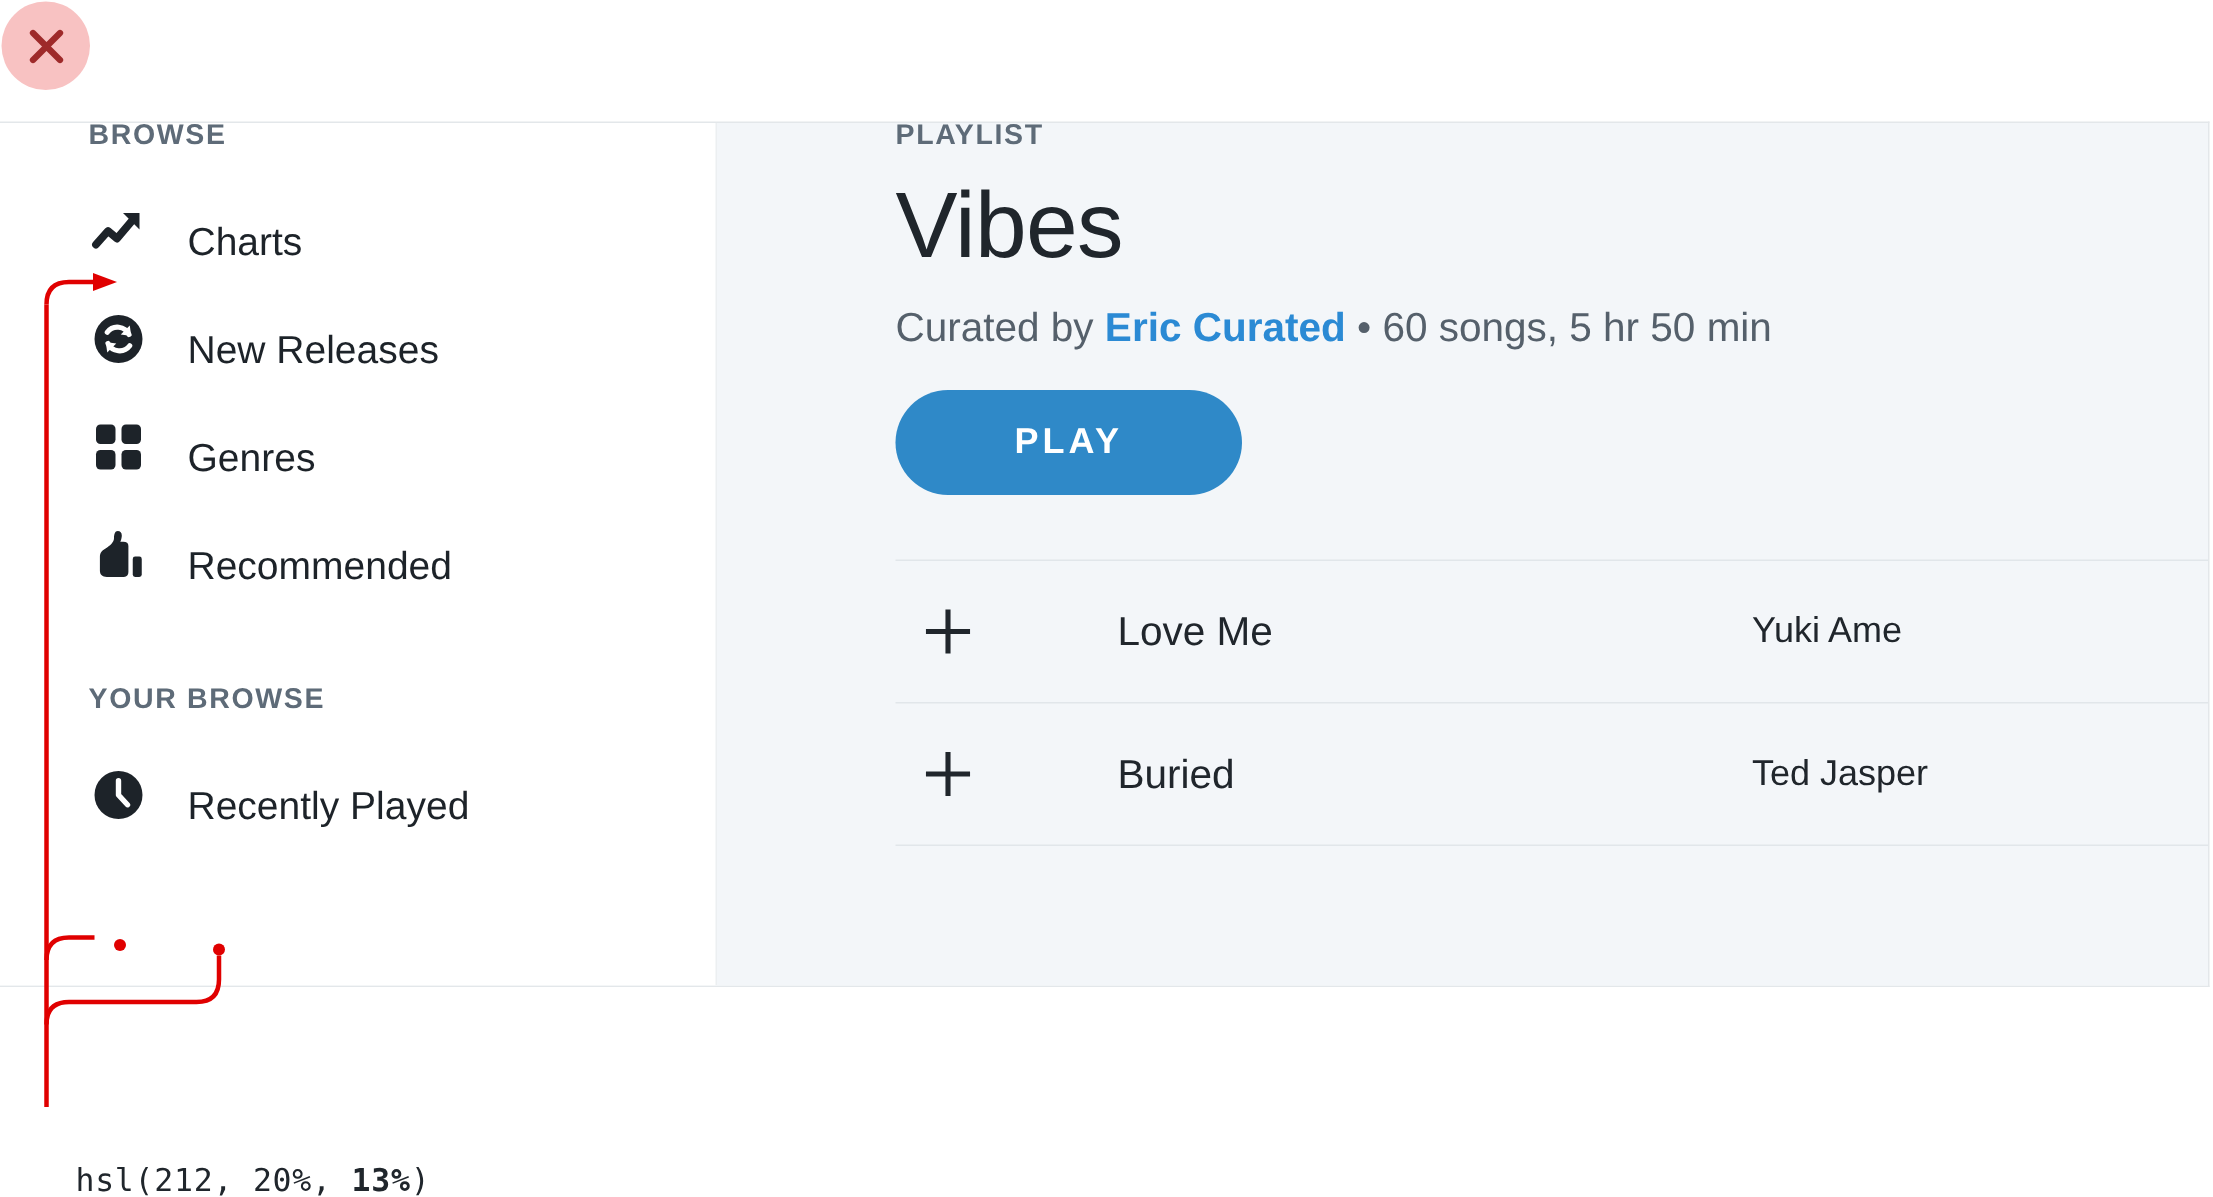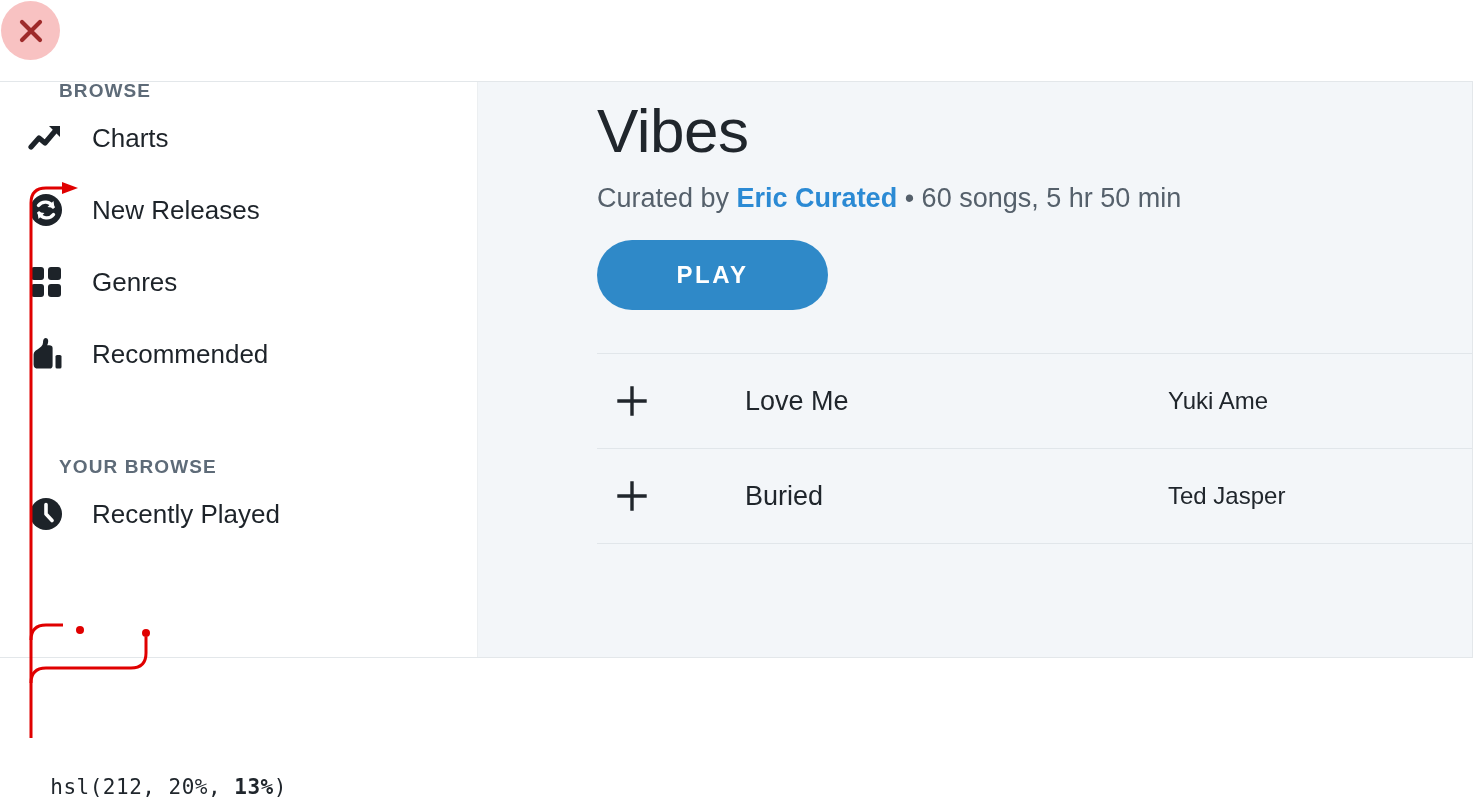--- a/index.html
+++ b/index.html
@@ -65,23 +65,23 @@
     letter-spacing: 1.1px;
     color: #5e6b78;
     padding-left: 59px;
   }
   .section-label.browse { padding-top: 0px; margin-top: -2px; }
   .section-label.library { margin-top: 0px; }
 
   .nav-list { margin: 0; padding: 0; list-style: none; }
   .nav-item {
     display: flex;
-    align-items: center;
+    align-items: flex-end;
     height: 72px;
-    padding-left: 26px;
+    padding-left: 59px;
     cursor: pointer;
   }
   .nav-icon {
     width: 44px;
     flex: 0 0 44px;
     display: flex;
     align-items: center;
     justify-content: flex-start;
     color: #1d2329;
   }
@@ -283,20 +283,21 @@
             <circle cx="20" cy="20" r="16" fill="#1d2329"></circle>
             <path d="M20 10.5 L20 20 L26 26.5" stroke="#ffffff" stroke-width="3.6" fill="none" stroke-linecap="round" stroke-linejoin="round"></path>
           </svg>
         </span>
         <span class="nav-label">Recently Played</span>
       </li>
     </ul>
   </aside>
 
   <section class="main-panel">
+    <div class="panel-label">PLAYLIST</div>
 
     <h1 class="playlist-title">Vibes</h1>
 
     <div class="playlist-meta">
       <span>Curated by </span><a class="curator">Eric Curated</a><span class="dot"> • </span><span>60 songs, 5 hr 50 min</span>
     </div>
 
     <button class="play-btn">PLAY</button>
 
     <div class="track-list">

